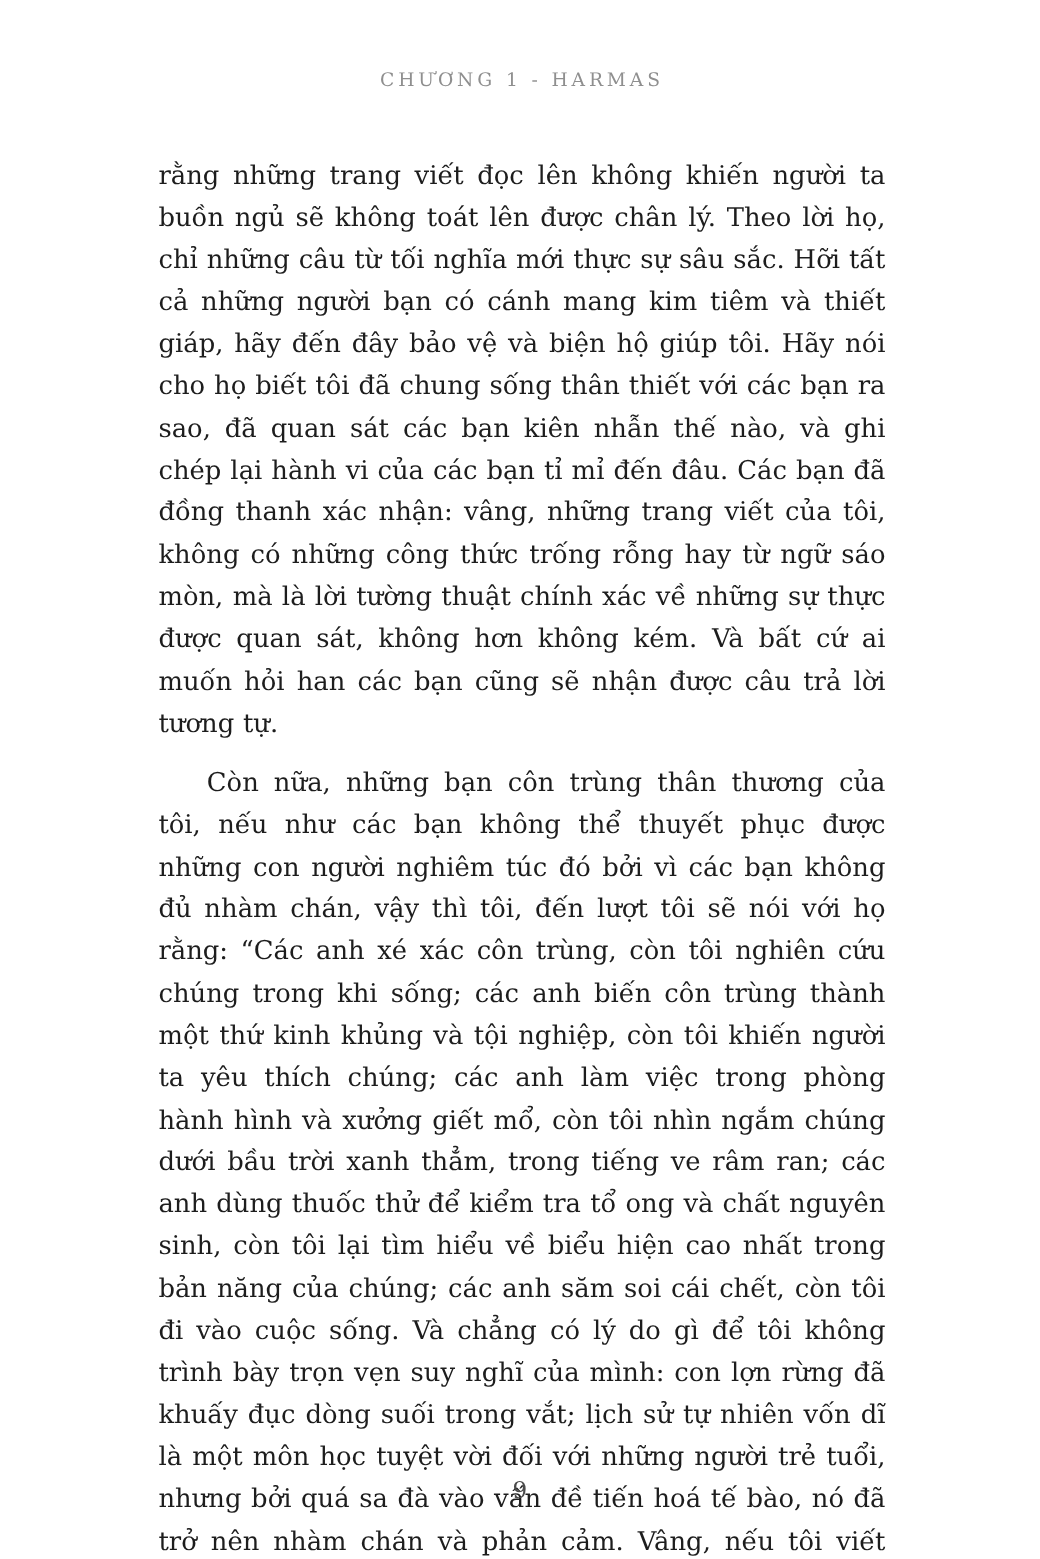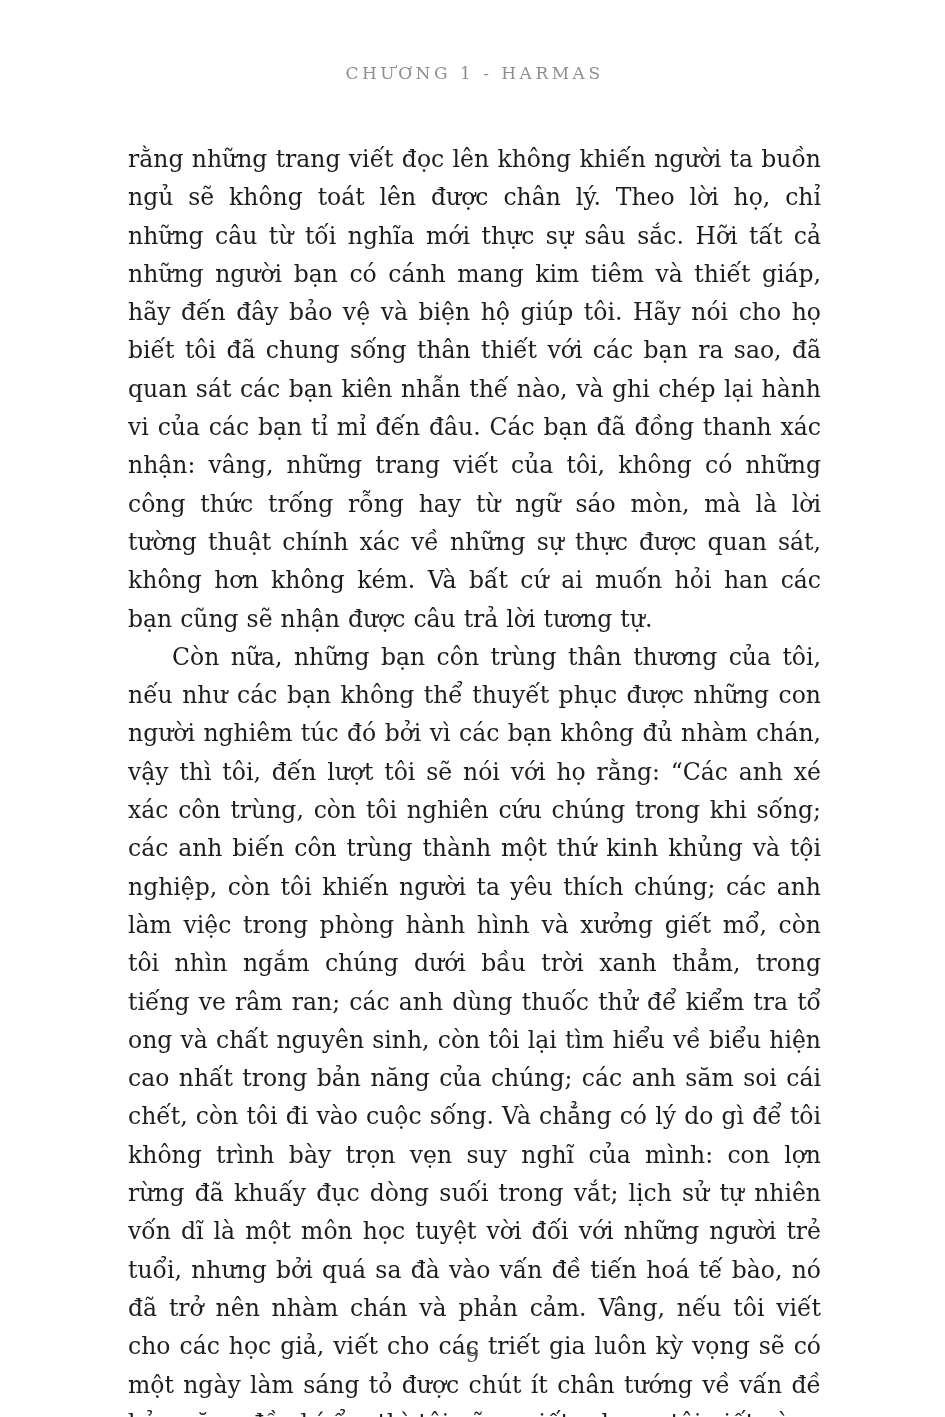--- a/index.html
+++ b/index.html
@@ -23,21 +23,21 @@
     text-align: center;
     font-size: 17px;
     line-height: 22px;
     letter-spacing: 3.5px;
     color: #8f8f8f;
     font-weight: 400;
     margin: 0 0 56px 0;
     text-transform: uppercase;
   }
   .body-text p {
-    margin: 0;
+    margin: 16px;
     font-size: 23.5px;
     line-height: 38.3px;
     text-align: justify;
     text-justify: inter-word;
     word-spacing: 0.5px;
   }
   .body-text p.indent {
     text-indent: 44px;
   }
   .page-number {

